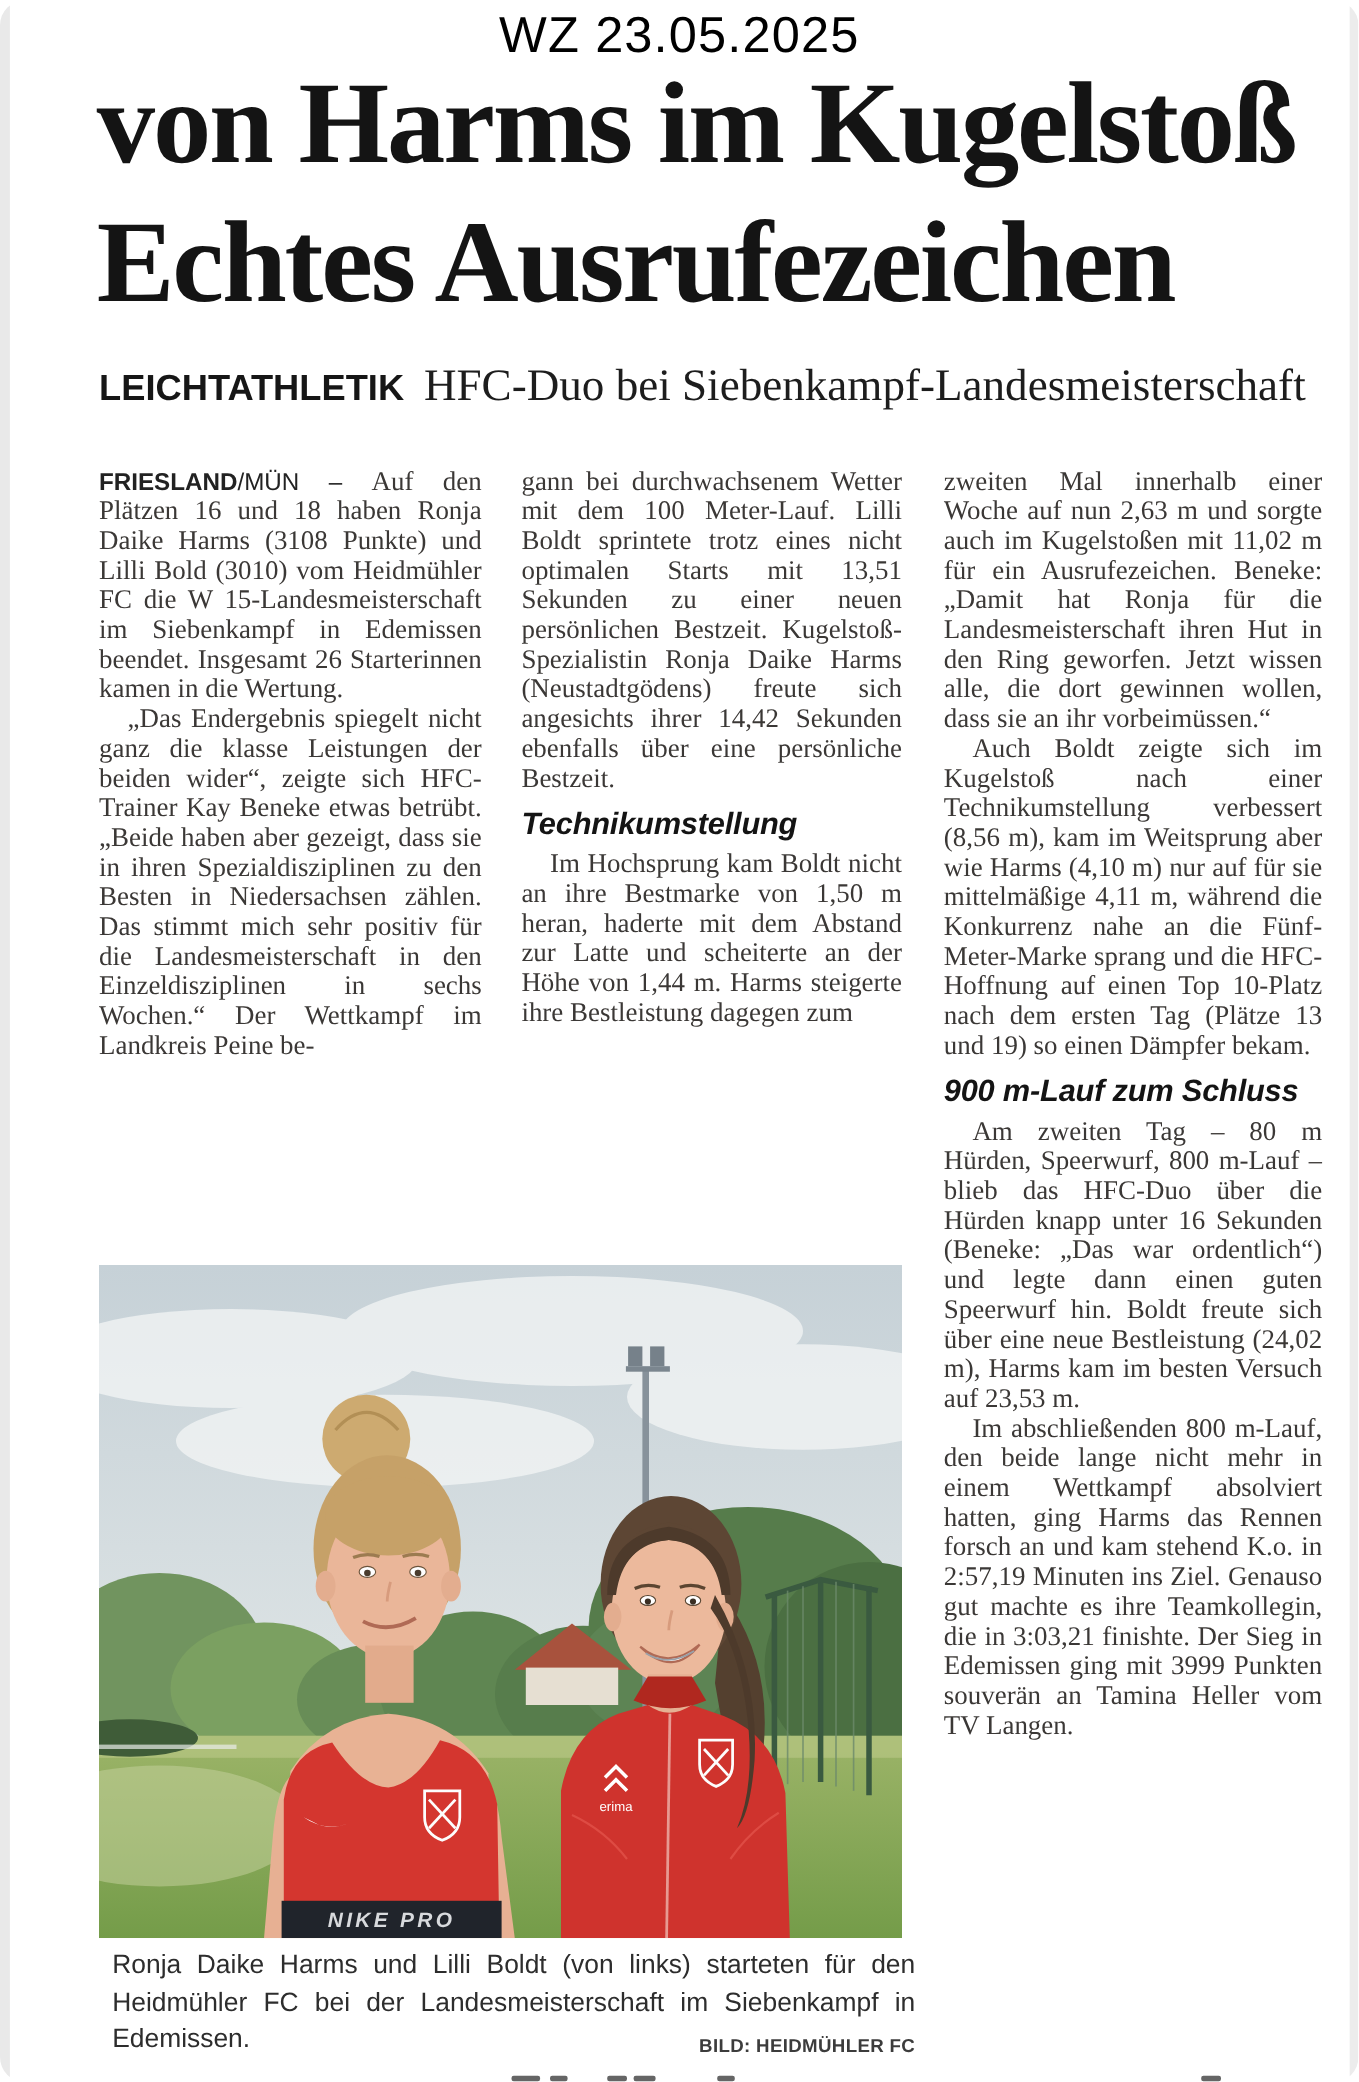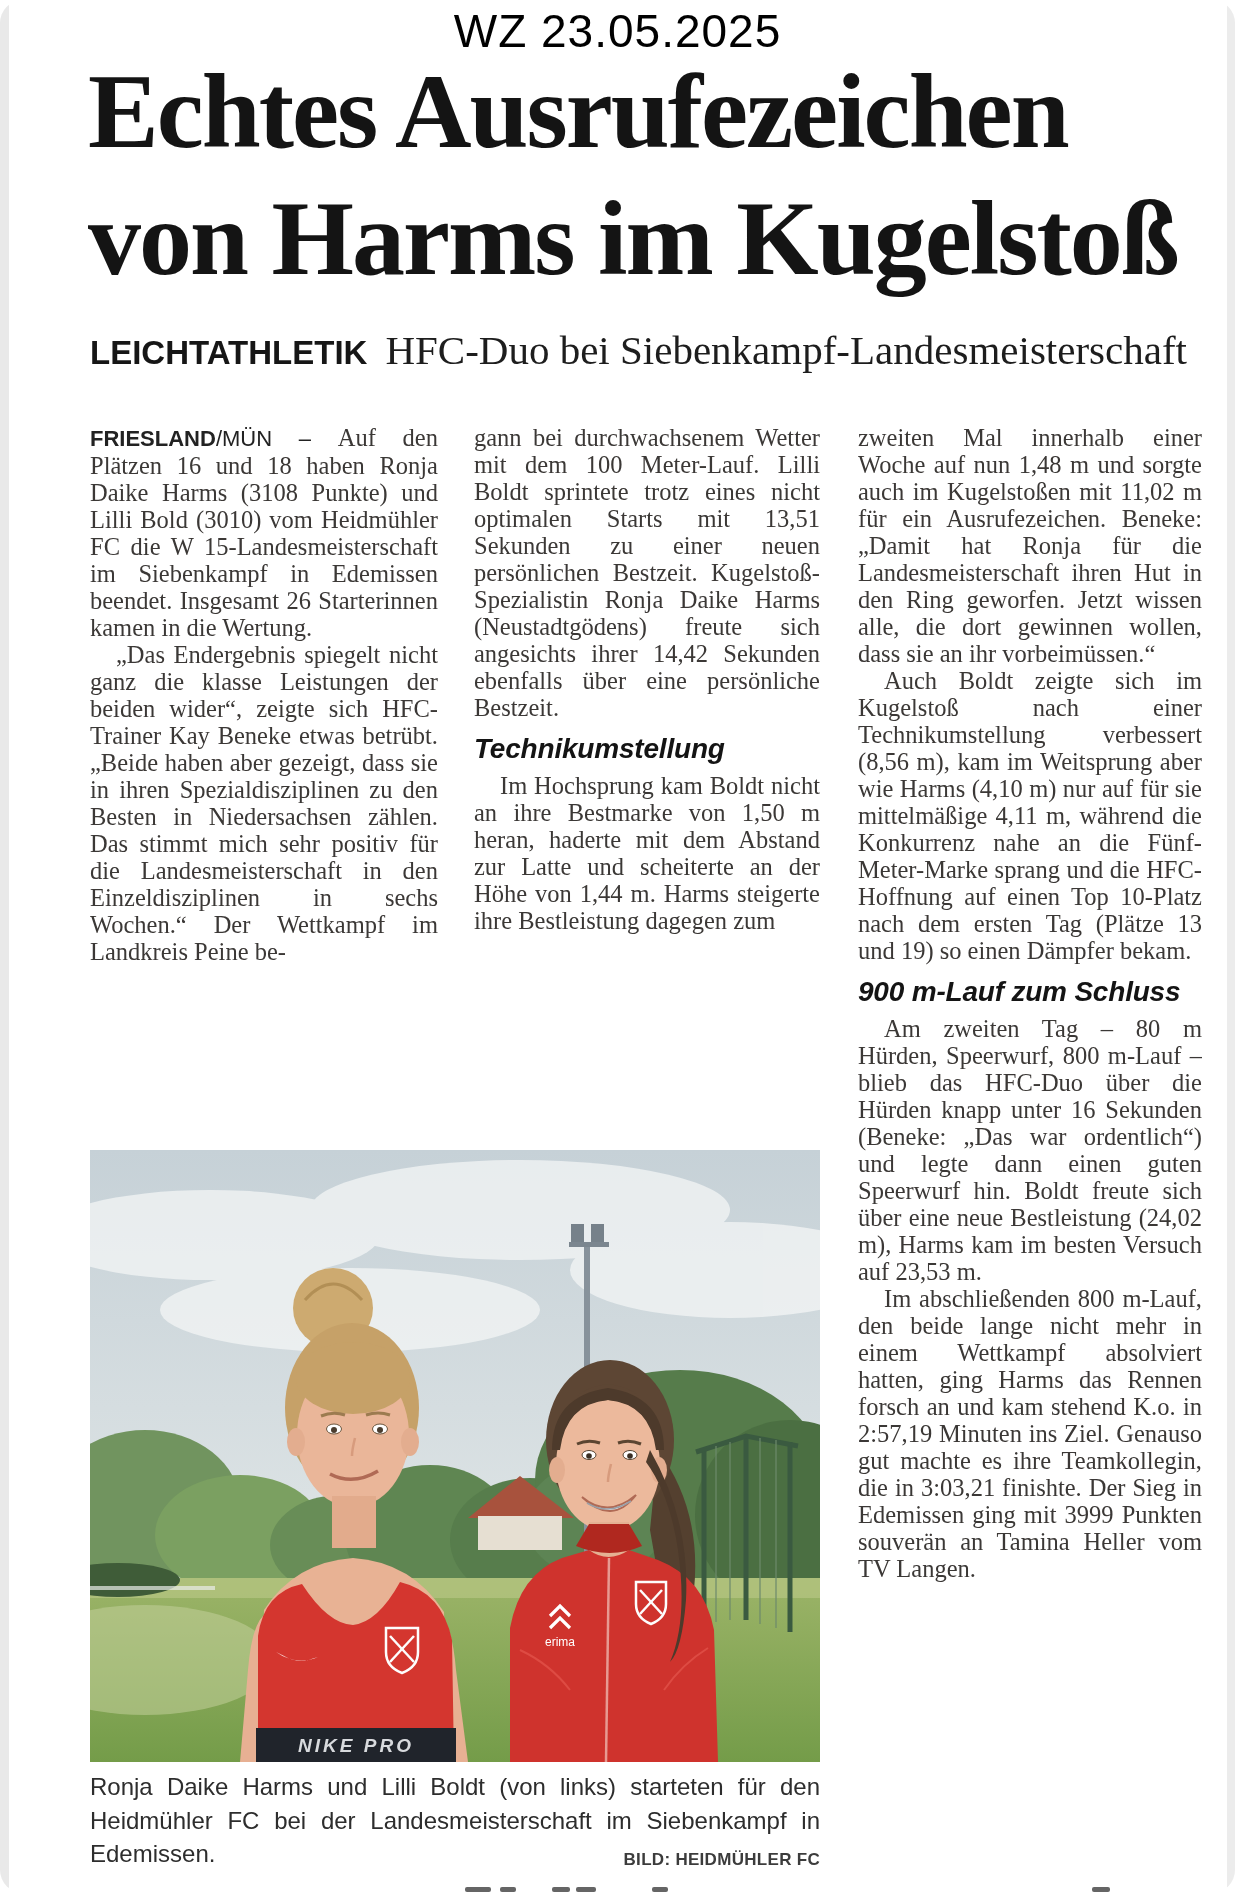--- a/index.html
+++ b/index.html
@@ -32,62 +32,62 @@
   .col p{margin:0;}
   .col p.indent{text-indent:26px;}
   .dl-bold{font-family:"Liberation Sans",sans-serif;font-weight:700;font-size:22px;color:#222;}
   .dl-plain{font-family:"Liberation Sans",sans-serif;font-size:22px;color:#222;}
   .subhead{font-family:"Liberation Sans",sans-serif;font-weight:700;font-size:28px;
            color:#141414;margin:14px 0 10px 0;white-space:nowrap;letter-spacing:-0.2px;font-style:italic;}
 
   .photo{position:absolute;left:90px;top:1150px;width:730px;height:612px;overflow:hidden;}
   .photo svg{display:block;width:100%;height:100%;}
 
-  .caption{position:absolute;left:90px;top:1770px;width:730px;min-height:110px;
+  .caption{position:absolute;left:102px;top:1770px;width:730px;min-height:110px;
            font-family:"Liberation Sans",sans-serif;font-size:24px;line-height:33.5px;
            color:#2d2d2d;text-align:justify;}
   .caption .cap-text{display:block;padding-right:0px;}
   .credit{position:absolute;right:0;bottom:4px;font-family:"Liberation Sans",sans-serif;
           font-size:17px;font-weight:700;color:#3c3c3c;letter-spacing:0.3px;}
 
   .frag{position:absolute;height:5px;background:#4a4a4a;border-radius:2px;opacity:.85;}
 </style>
 </head>
 <body>
 
 <div class="page">
 
   <div class="scan-edge left"></div>
   <div class="scan-edge right"></div>
 
   <div class="masthead">WZ 23.05.2025</div>
 
   <h1 class="headline" style="margin:0;">
+    <span class="hl-line">von Harms im Kugelstoß</span>
     <span class="hl-line">Echtes Ausrufezeichen</span>
-    <span class="hl-line">von Harms im Kugelstoß</span>
   </h1>
 
   <div class="kicker">
     <span class="kicker-cat">LEICHTATHLETIK</span>
     <span class="kicker-sub">HFC-Duo bei Siebenkampf-Landesmeisterschaft</span>
   </div>
 
   <div class="col col1">
     <p><span class="dl-bold">FRIESLAND</span><span class="dl-plain">/MÜN – </span><span>Auf den Plätzen 16 und 18 haben Ronja Daike Harms (3108 Punkte) und Lilli Bold (3010) vom Heidmühler FC die W 15-Landesmeisterschaft im Siebenkampf in Edemissen beendet. Insgesamt 26 Starterinnen kamen in die Wertung.</span></p>
     <p class="indent">„Das Endergebnis spiegelt nicht ganz die klasse Leistungen der beiden wider“, zeigte sich HFC-Trainer Kay Beneke etwas betrübt. „Beide haben aber gezeigt, dass sie in ihren Spezialdisziplinen zu den Besten in Niedersachsen zählen. Das stimmt mich sehr positiv für die Landesmeisterschaft in den Einzeldisziplinen in sechs Wochen.“ Der Wettkampf im Landkreis Peine be-</p>
   </div>
 
   <div class="col col2">
     <p>gann bei durchwachsenem Wetter mit dem 100 Meter-Lauf. Lilli Boldt sprintete trotz eines nicht optimalen Starts mit 13,51 Sekunden zu einer neuen persönlichen Bestzeit. Kugelstoß-Spezialistin Ronja Daike Harms (Neustadtgödens) freute sich angesichts ihrer 14,42 Sekunden ebenfalls über eine persönliche Bestzeit.</p>
     <div class="subhead">Technikumstellung</div>
     <p class="indent">Im Hochsprung kam Boldt nicht an ihre Bestmarke von 1,50 m heran, haderte mit dem Abstand zur Latte und scheiterte an der Höhe von 1,44 m. Harms steigerte ihre Bestleistung dagegen zum</p>
   </div>
 
   <div class="col col3">
-    <p>zweiten Mal innerhalb einer Woche auf nun 1,48 m und sorgte auch im Kugelstoßen mit 11,02 m für ein Ausrufezeichen. Beneke: „Damit hat Ronja für die Landesmeisterschaft ihren Hut in den Ring geworfen. Jetzt wissen alle, die dort gewinnen wollen, dass sie an ihr vorbeimüssen.“</p>
+    <p>zweiten Mal innerhalb einer Woche auf nun 2,63 m und sorgte auch im Kugelstoßen mit 11,02 m für ein Ausrufezeichen. Beneke: „Damit hat Ronja für die Landesmeisterschaft ihren Hut in den Ring geworfen. Jetzt wissen alle, die dort gewinnen wollen, dass sie an ihr vorbeimüssen.“</p>
     <p class="indent">Auch Boldt zeigte sich im Kugelstoß nach einer Technikumstellung verbessert (8,56 m), kam im Weitsprung aber wie Harms (4,10 m) nur auf für sie mittelmäßige 4,11 m, während die Konkurrenz nahe an die Fünf-Meter-Marke sprang und die HFC-Hoffnung auf einen Top 10-Platz nach dem ersten Tag (Plätze 13 und 19) so einen Dämpfer bekam.</p>
     <div class="subhead">900 m-Lauf zum Schluss</div>
     <p class="indent">Am zweiten Tag – 80 m Hürden, Speerwurf, 800 m-Lauf – blieb das HFC-Duo über die Hürden knapp unter 16 Sekunden (Beneke: „Das war ordentlich“) und legte dann einen guten Speerwurf hin. Boldt freute sich über eine neue Bestleistung (24,02 m), Harms kam im besten Versuch auf 23,53 m.</p>
     <p class="indent">Im abschließenden 800 m-Lauf, den beide lange nicht mehr in einem Wettkampf absolviert hatten, ging Harms das Rennen forsch an und kam stehend K.o. in 2:57,19 Minuten ins Ziel. Genauso gut machte es ihre Teamkollegin, die in 3:03,21 finishte. Der Sieg in Edemissen ging mit 3999 Punkten souverän an Tamina Heller vom TV Langen.</p>
   </div>
 
   <div class="photo">
     <svg viewBox="0 0 730 612" preserveAspectRatio="none">
       <defs>
         <linearGradient id="sky" x1="0" y1="0" x2="0" y2="1">

